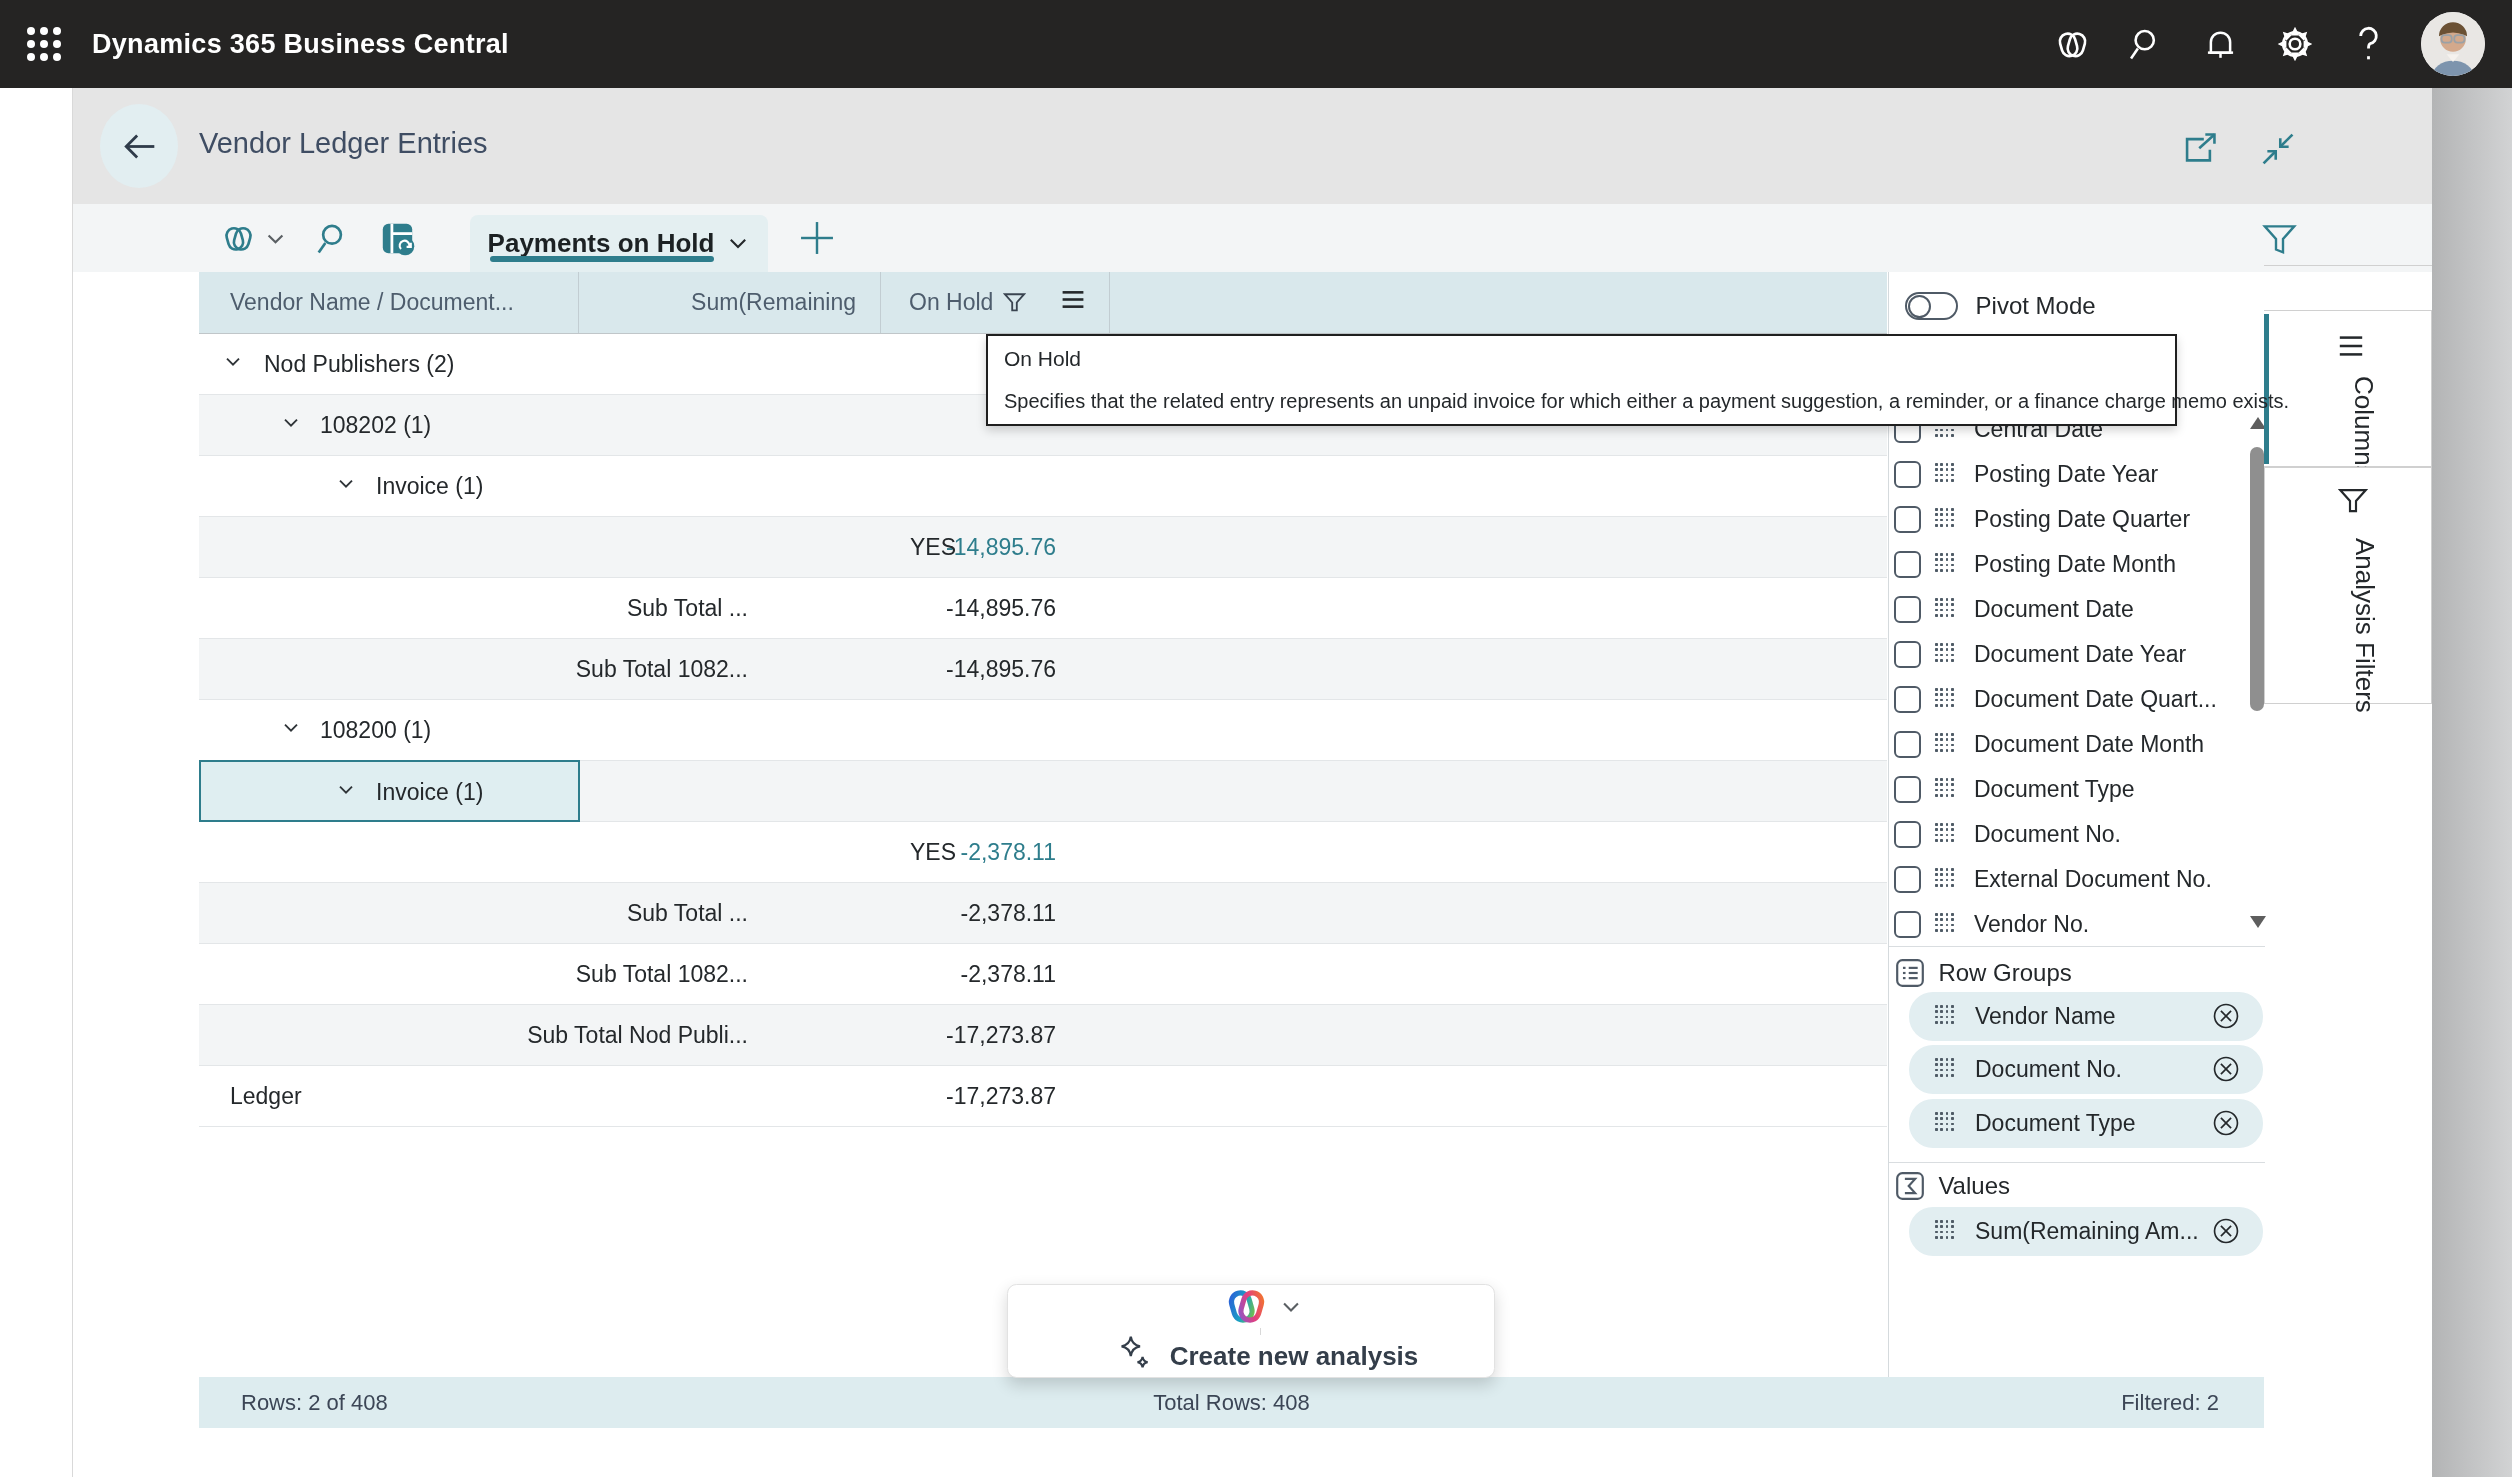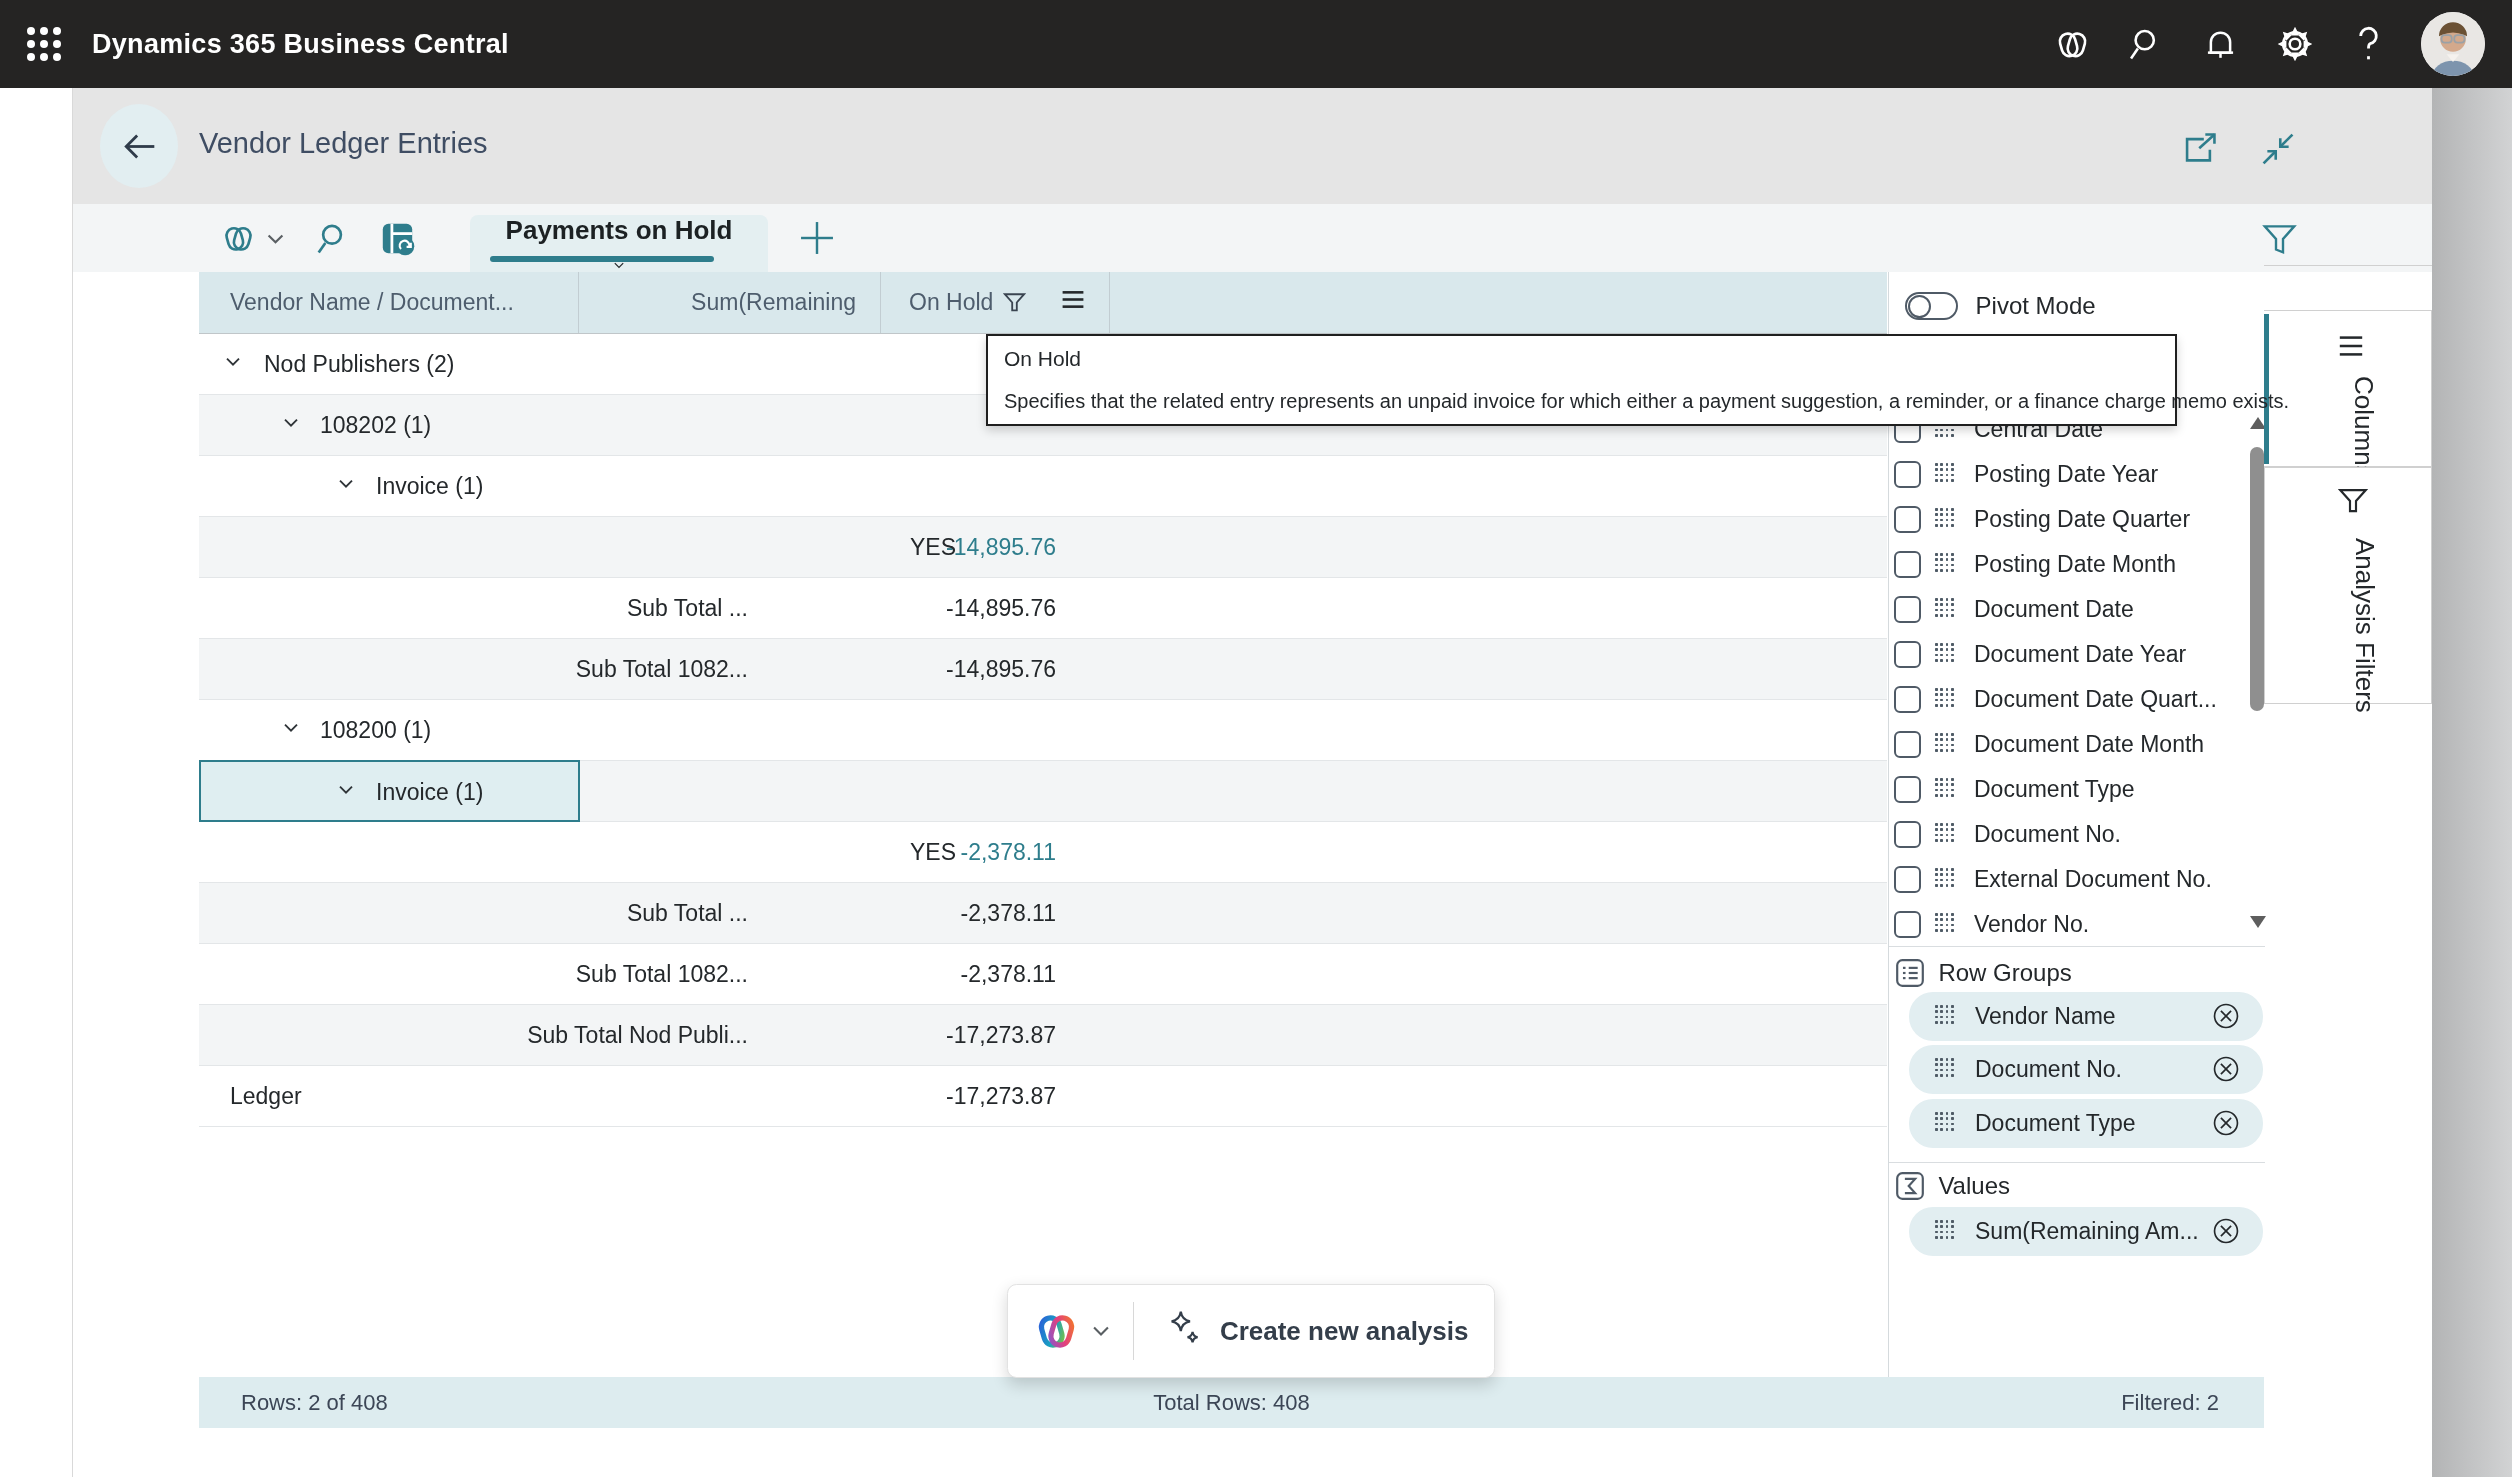--- a/index.html
+++ b/index.html
@@ -28,21 +28,21 @@
       background:var(--accent-light); display:flex; align-items:center; justify-content:center; cursor:pointer; }
   .page-title { position:absolute; left:126px; top:39px; font-size:29px; color:var(--title-color); }
   .title-actions { position:absolute; right:135px; top:41px; display:flex; gap:39px; }
   .title-actions .tb-icon { width:39px; height:39px; }
 
   
   .toolbar { position:absolute; left:73px; top:204px; width:2359px; height:68px; background:#f3f5f6; }
   .tool-icons { position:absolute; left:147px; top:0; height:68px; display:flex; align-items:center; gap:28px; }
   .tool-btn { display:flex; align-items:center; justify-content:center; cursor:pointer; }
   .view-tab { position:absolute; left:397px; top:10.8px; width:298px; height:57px; background:#e4eff1;
-      border-radius:8px 8px 0 0; display:flex; align-items:center; justify-content:center; gap:12px; cursor:pointer;flex-direction:column; }
+      border-radius:8px 8px 0 0; display:flex; align-items:center; justify-content:center; gap:12px; cursor:pointer; }
   .view-tab-label { font-size:26px; font-weight:600; color:#1c2123; }
   .view-tab-underline { position:absolute; left:20px; right:54px; bottom:9.5px; height:6px; border-radius:3.4px; background:var(--accent); }
   .add-view { position:absolute; left:725px; top:15px; width:38px; height:38px; cursor:pointer; }
   .filter-top { position:absolute; right:135px; top:17.6px; cursor:pointer; }
 
   
   .thead { position:absolute; left:199px; top:272px; width:1688px; height:62px; background:var(--header-bg);
       display:flex; align-items:center; border-bottom:1.4px solid #c0c6c9; }
   .th { font-size:23px; color:var(--muted); position:relative; height:100%; display:flex; align-items:center; }
   .th-1 { width:380px; padding-left:31px; border-right:0.7px solid #c2cdd2; }
@@ -103,21 +103,21 @@
   .vtab-accent { position:absolute; left:0; top:2.7px; width:5.4px; height:150px; background:var(--accent); }
   .vtab-analysis { top:467px; height:237px; }
   .vtab-icon { position:absolute; left:73px; top:23px; }
   .vtab-label { position:absolute; left:84px; top:65px; font-size:26px; color:var(--text);
       writing-mode:vertical-rl; white-space:nowrap; }
   .vtab-analysis .vtab-label { top:70px; }
 
   
   .copilot-card { position:absolute; left:1007px; top:1284px; width:488px; height:94px; background:#fff;
       border:0.7px solid #e2e2e2; border-radius:9.5px; box-shadow:0 6.8px 16px rgba(0,0,0,.16);
-      display:flex; align-items:center; z-index:40; }
+      display:flex; align-items:center; z-index:40;flex-direction:column; }
   .copilot-left { display:flex; align-items:center; gap:9.5px; padding-left:27px; cursor:pointer; }
   .copilot-sep { width:1.4px; height:58px; background:#d8d8d8; margin-left:19px; }
   .copilot-main { display:flex; align-items:center; gap:16px; padding-left:32px; cursor:pointer; }
   .copilot-main-label { font-size:26px; font-weight:600; color:#343e4a; }
 
   
   .footer { position:absolute; left:199px; top:1377px; width:2065px; height:51px; background:var(--footer-bg);
       display:flex; align-items:center; font-size:22px; color:#3c4656; }
   .footer-left { position:absolute; left:42px; }
   .footer-center { position:absolute; left:0; width:100%; text-align:center; }

